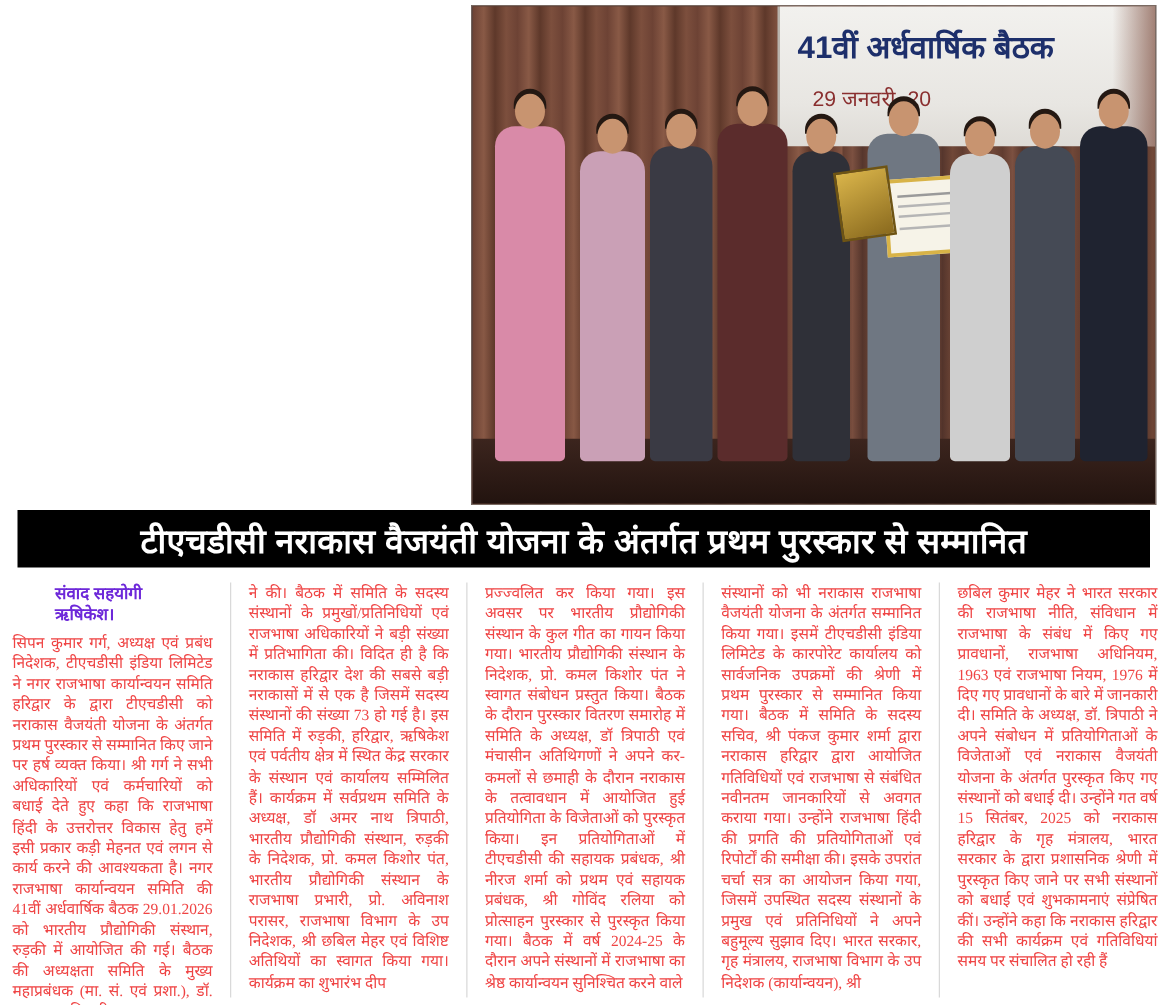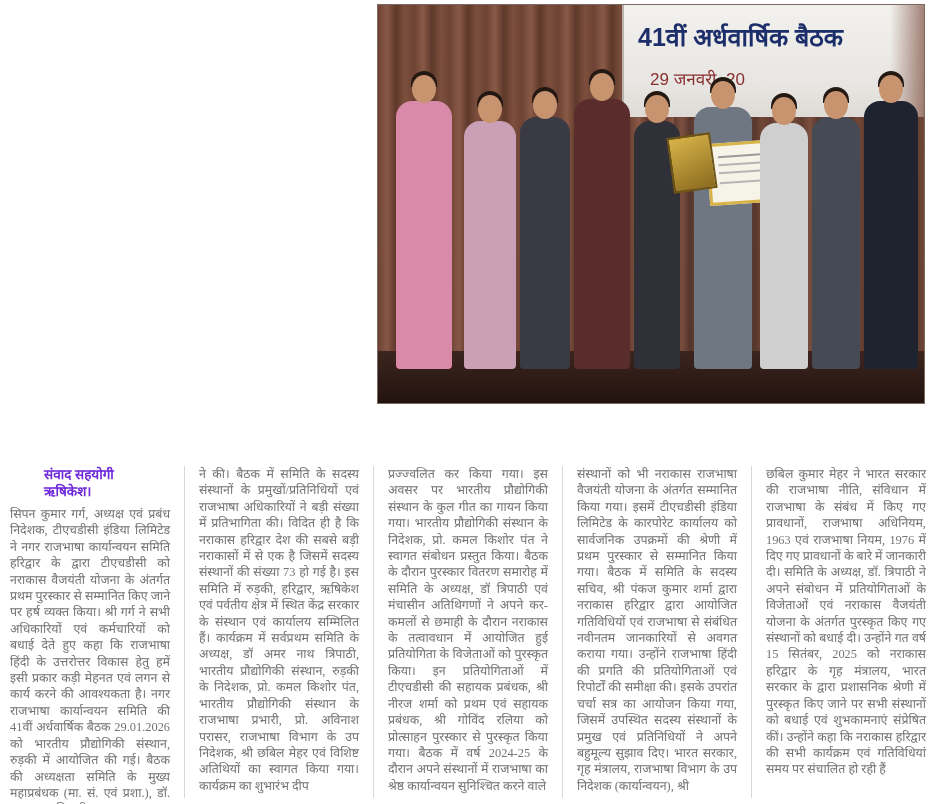--- a/index.html
+++ b/index.html
@@ -178,21 +178,21 @@
     width: 916px;
     height: 332px;
     display: flex;
     gap: 14px;
   }
   .col {
     width: 168px;
     font-size: 12.4px;
     line-height: 16.4px;
     text-align: justify;
-    color: #737373;
+    color: #ef4444;
   }
   .col.first {
     padding-top: 40px;
   }
   .col p {
     margin: 0;
   }
   .vrule {
     width: 1px;
     background: #d9d9d9;
@@ -251,20 +251,21 @@
     <div class="person" style="left:434px;width:48px;height:252px;background:#454a55;">
       <div class="hair"></div>
       <div class="head"></div>
     </div>
     <div class="person" style="left:486px;width:54px;height:268px;background:#1f2330;">
       <div class="hair"></div>
       <div class="head"></div>
     </div>
   </div>
 
+  <div class="headline">टीएचडीसी नराकास वैजयंती योजना के अंतर्गत प्रथम पुरस्कार से सम्मानित</div>
 
   <div class="byline">
     <div>संवाद सहयोगी</div>
     <div>ऋषिकेश।</div>
   </div>
 
   <div class="columns">
     <div class="col first">
       <p>सिपन कुमार गर्ग, अध्यक्ष एवं प्रबंध निदेशक, टीएचडीसी इंडिया लिमिटेड ने नगर राजभाषा कार्यान्वयन समिति हरिद्वार के द्वारा टीएचडीसी को नराकास वैजयंती योजना के अंतर्गत प्रथम पुरस्कार से सम्मानित किए जाने पर हर्ष व्यक्त किया। श्री गर्ग ने सभी अधिकारियों एवं कर्मचारियों को बधाई देते हुए कहा कि राजभाषा हिंदी के उत्तरोत्तर विकास हेतु हमें इसी प्रकार कड़ी मेहनत एवं लगन से कार्य करने की आवश्यकता है। नगर राजभाषा कार्यान्वयन समिति की 41वीं अर्धवार्षिक बैठक 29.01.2026 को भारतीय प्रौद्योगिकी संस्थान, रुड़की में आयोजित की गई। बैठक की अध्यक्षता समिति के मुख्य महाप्रबंधक (मा. सं. एवं प्रशा.), डॉ. अमर नाथ त्रिपाठी</p>
     </div>

